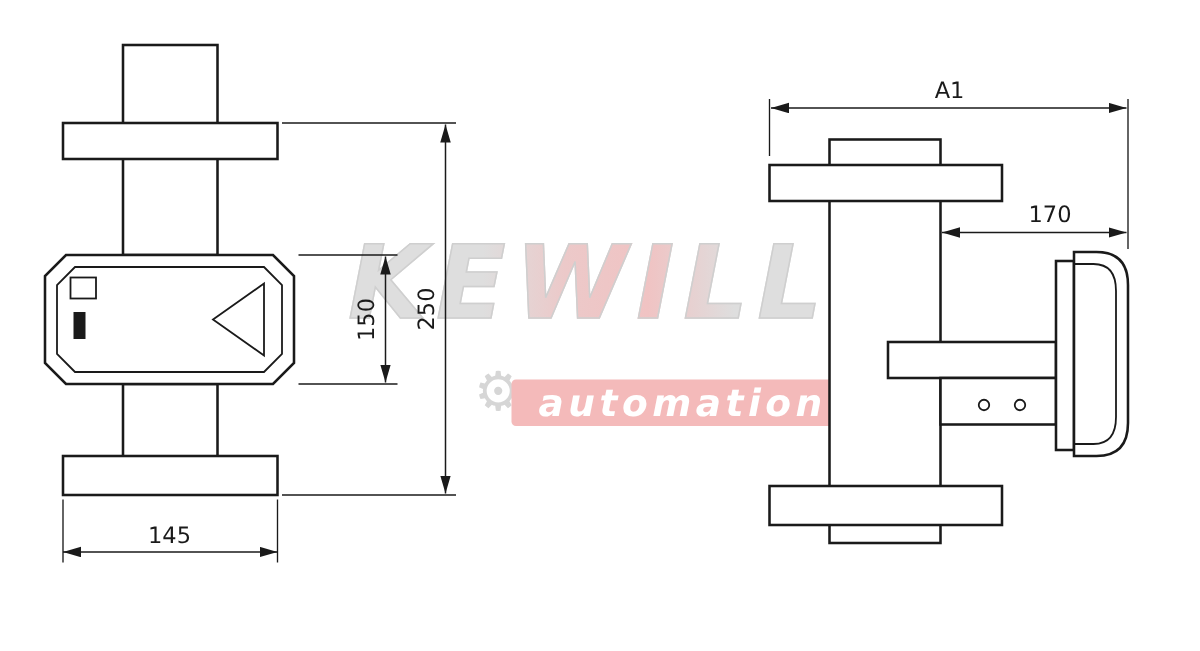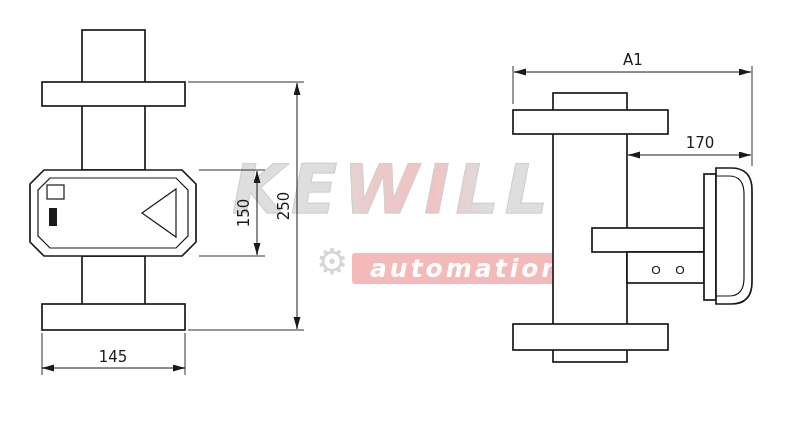--- a/index.html
+++ b/index.html
@@ -22,21 +22,21 @@
     color:transparent;
     -webkit-text-stroke:1px #cfcfcf;
     white-space:nowrap;
   }
   .wm-gear{
     position:absolute;left:316px;top:244px;
     font-size:36px;line-height:36px;
     color:#d6d6d6;
   }
   .wm-sub{
-    position:absolute;left:352px;top:253px;
+    position:absolute;left:341px;top:253px;
     height:31px;line-height:31px;
     padding:0 18px;
     background:#f4baba;
     border-radius:3px;
     color:#ffffff;
     font-style:italic;font-weight:bold;
     font-size:25px;letter-spacing:3px;
     white-space:nowrap;
   }
   .drawing-layer{position:absolute;inset:0;z-index:2;}

